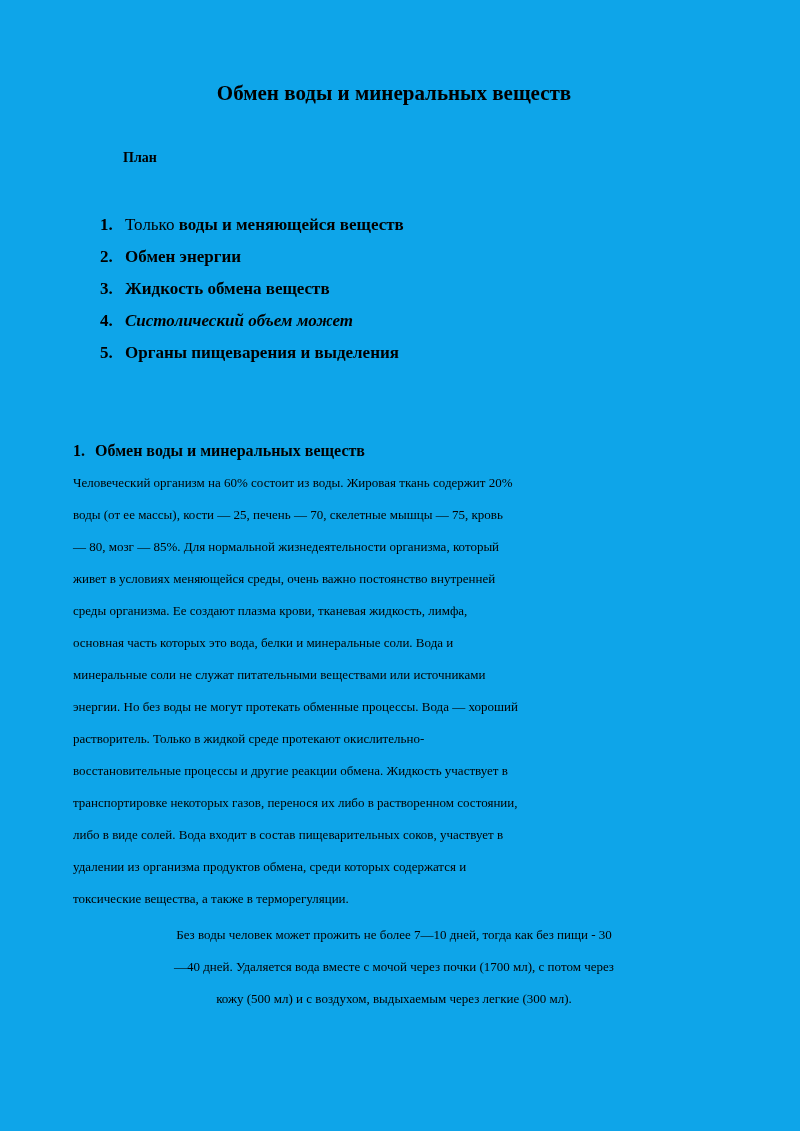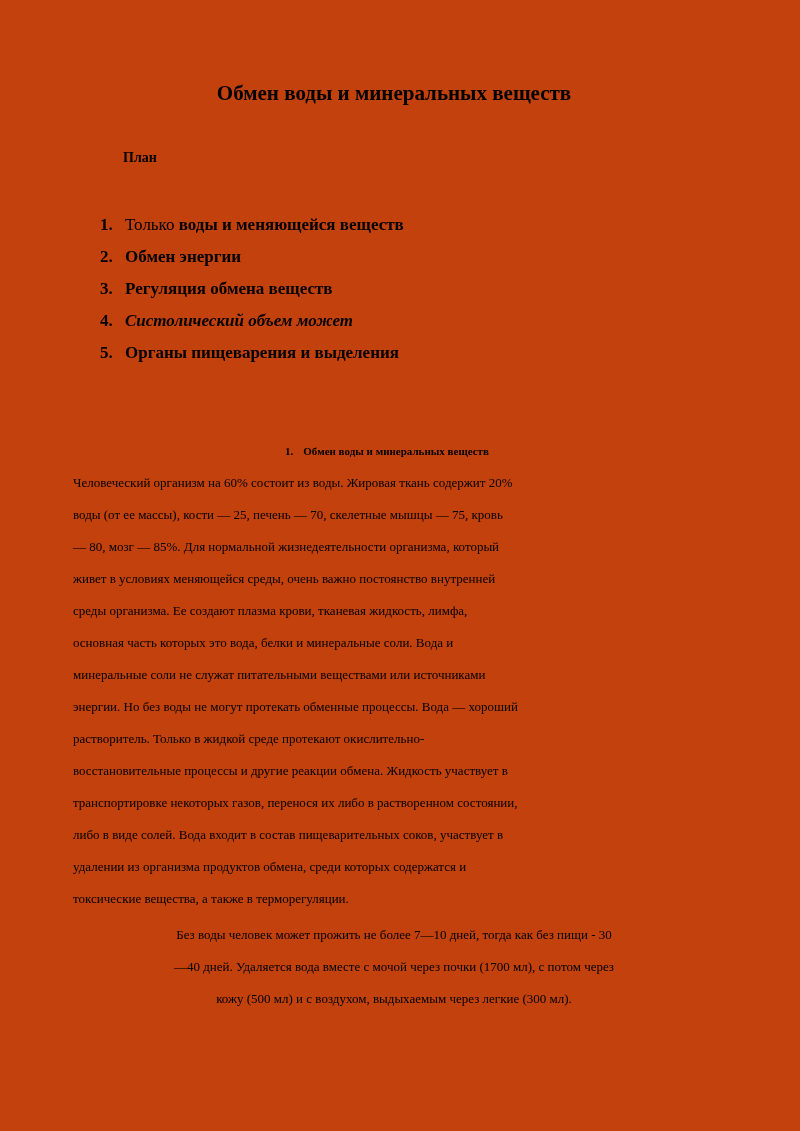--- a/index.html
+++ b/index.html
@@ -4,21 +4,21 @@
 <style>
   html, body {
     margin: 0;
     padding: 0;
     background: #ffffff;
   }
   .page {
     position: relative;
     width: 800px;
     height: 1131px;
-    background: #c2410c;
+    background: #0ea5e9;
     color: #000000;
     font-family: "Liberation Serif", "DejaVu Serif", serif;
     box-sizing: border-box;
     padding: 78px 85px 0 73px;
     overflow: hidden;
   }
   .title {
     font-size: 21px;
     font-weight: bold;
     text-align: center;
@@ -48,24 +48,24 @@
     left: 27px;
     top: 0;
   }
   .plan-item .lead {
     font-weight: normal;
   }
   .plan-item.italic .text {
     font-style: italic;
   }
   .section-heading {
-    font-size: 11px;
+    font-size: 16px;
     font-weight: bold;
     line-height: 32px;
-    text-align: center;
+    text-align: left;
     margin: 0 14px 0 0;
   }
   .section-heading .num {
     margin-right: 10px;
   }
   .body-text {
     font-size: 13px;
     line-height: 32px;
     margin: 0;
     white-space: pre-line;
@@ -80,21 +80,21 @@
 
 <div class="page">
 
   <h1 class="title">Обмен воды и минеральных веществ</h1>
 
   <p class="plan-label">План</p>
 
   <ol class="plan-list">
     <li class="plan-item"><span class="num">1.</span><span class="lead">Только </span><span class="text">воды и меняющейся веществ</span></li>
     <li class="plan-item"><span class="num">2.</span><span class="text">Обмен энергии</span></li>
-    <li class="plan-item"><span class="num">3.</span><span class="text">Регуляция обмена веществ</span></li>
+    <li class="plan-item"><span class="num">3.</span><span class="text">Жидкость обмена веществ</span></li>
     <li class="plan-item italic"><span class="num">4.</span><span class="text">Систолический объем может</span></li>
     <li class="plan-item"><span class="num">5.</span><span class="text">Органы пищеварения и выделения</span></li>
   </ol>
 
   <h2 class="section-heading"><span class="num">1.</span><span class="text">Обмен воды и минеральных веществ</span></h2>
 
   <p class="body-text">Человеческий организм на 60% состоит из воды. Жировая ткань содержит 20%
 воды (от ее массы), кости — 25, печень — 70, скелетные мышцы — 75, кровь
 — 80, мозг — 85%. Для нормальной жизнедеятельности организма, который
 живет в условиях меняющейся среды, очень важно постоянство внутренней

